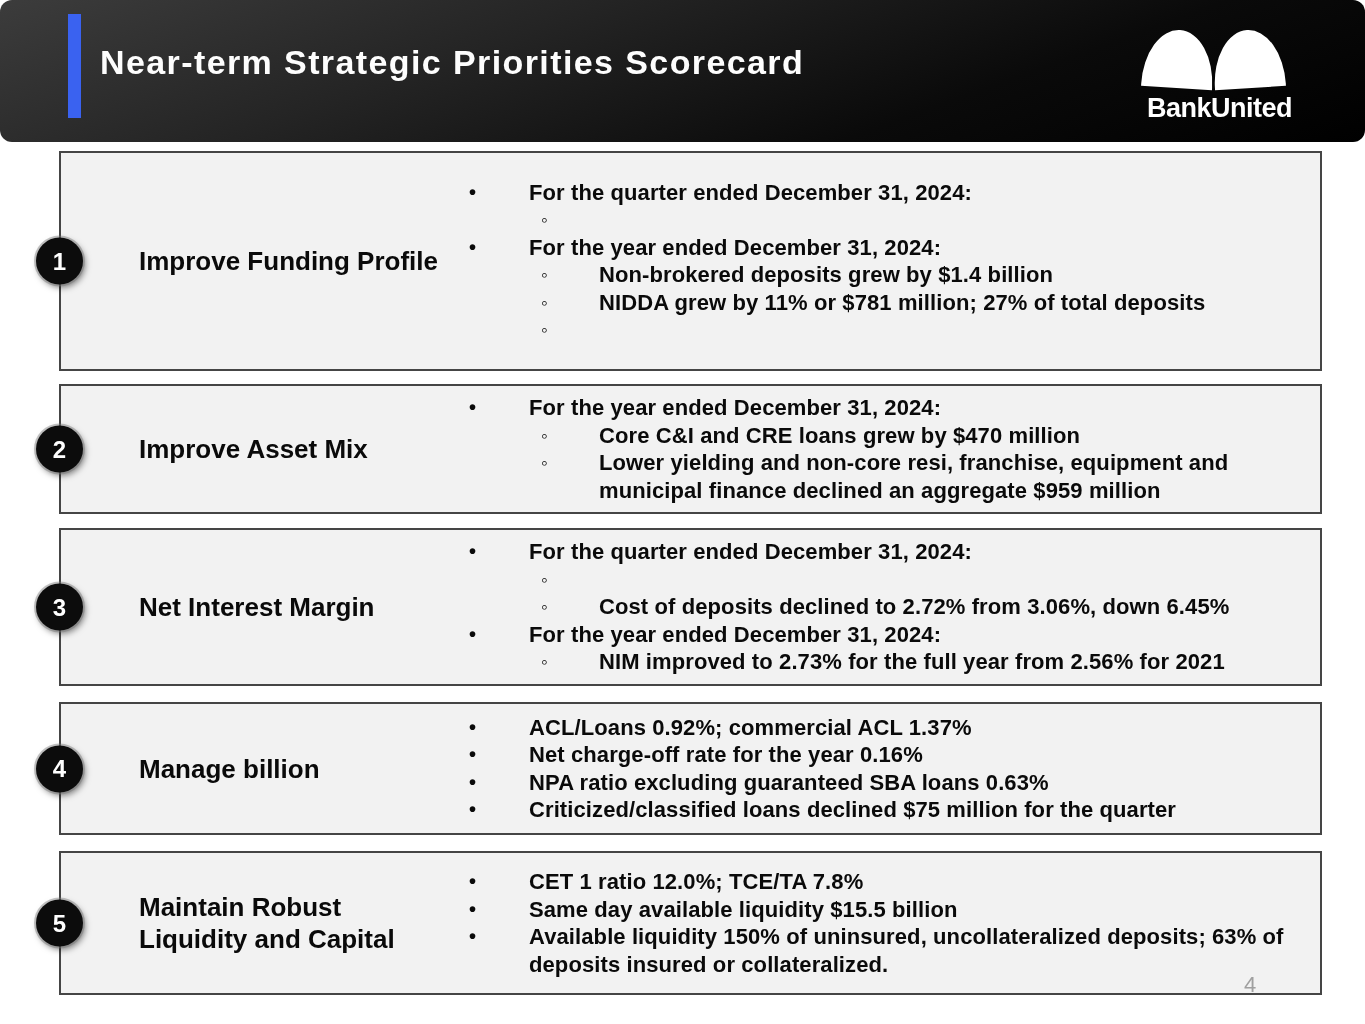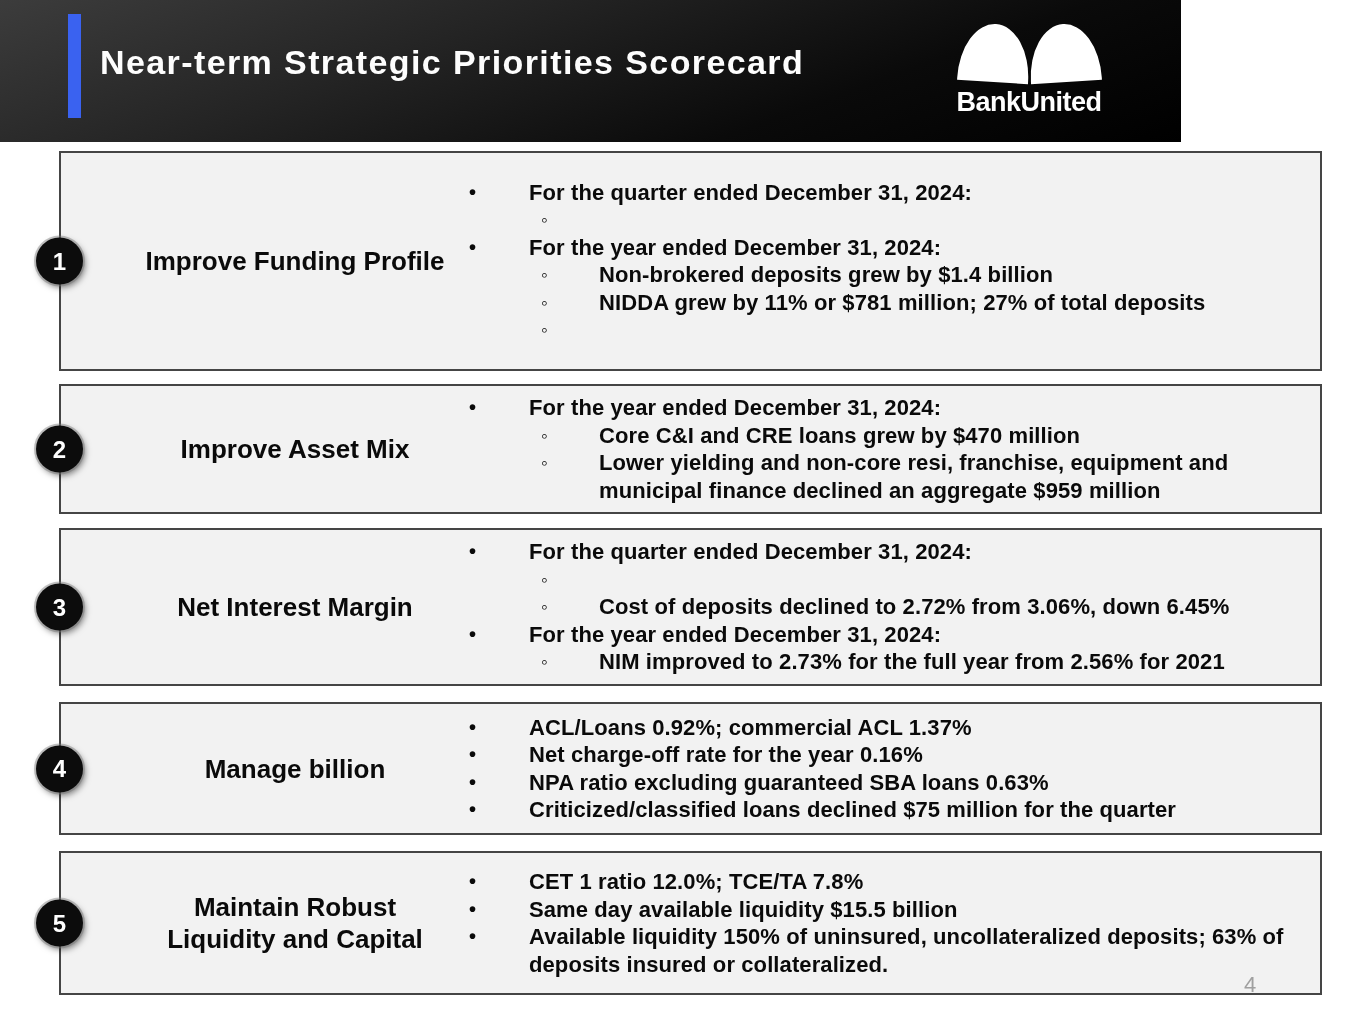--- a/index.html
+++ b/index.html
@@ -3,34 +3,35 @@
 <meta charset="utf-8">
 <style>
   html,body{margin:0;padding:0;}
   body{
     width:1365px;height:1024px;position:relative;background:#ffffff;
     font-family:"Liberation Sans","DejaVu Sans",sans-serif;
     overflow:hidden;-webkit-font-smoothing:antialiased;
   }
   
   .header{
-    position:absolute;left:0;top:0;width:1181px;height:142px;
+    position:absolute;left:0;top:0;width:1365px;height:142px;
     background:linear-gradient(160deg,#3c3c3c 0%,#242424 35%,#0a0a0a 70%,#000 100%);
+    border-radius:12px;
   }
   .accent-bar{
     position:absolute;left:68px;top:14px;width:13px;height:104px;
     background:#3a62f0;
   }
   .slide-title{
     position:absolute;left:100px;top:40px;margin:0;
     font-size:34px;font-weight:bold;color:#fdfdfd;letter-spacing:1.4px;
     line-height:44px;white-space:nowrap;
   }
   .logo{
-    position:absolute;right:73px;top:22px;width:158px;text-align:center;
+    position:absolute;right:73px;top:28px;width:158px;text-align:right;
   }
   .arches{display:flex;justify-content:center;align-items:flex-end;gap:3px;height:60px;}
   .arch{width:71px;height:58px;background:#ffffff;border-radius:50% 50% 0 0 / 96% 96% 0 0;}
   .arch-l{transform:rotate(3.5deg);transform-origin:50% 100%;}
   .arch-r{transform:rotate(-3.5deg);transform-origin:50% 100%;}
   .logo-text{
     margin-top:6px;font-size:27px;font-weight:bold;color:#ffffff;letter-spacing:-0.5px;
     line-height:28px;
   }
   
@@ -47,21 +48,21 @@
   .badge{
     position:absolute;left:-25px;top:50%;transform:translateY(-50%);
     width:47px;height:47px;border-radius:50%;background:#0c0c0c;
     color:#ffffff;font-size:24px;font-weight:bold;
     display:flex;align-items:center;justify-content:center;
     box-shadow:0 0 0 2px rgba(125,125,125,0.45), 2px 3px 6px rgba(0,0,0,0.5);
     z-index:2;
   }
   .row-title{
     width:394px;box-sizing:border-box;padding-left:78px;padding-right:4px;
-    font-size:26px;font-weight:bold;color:#0a0a0a;line-height:32px;text-align:center;
+    font-size:26px;font-weight:bold;color:#0a0a0a;line-height:32px;
   }
   .bullets{
     flex:1;box-sizing:border-box;padding-right:20px;
     font-size:22px;font-weight:bold;color:#0a0a0a;letter-spacing:0.1px;
   }
   .b{display:flex;line-height:27.5px;}
   .b .mk{flex:0 0 auto;font-size:20px;}
   .b.l1{padding-left:14px;}
   .b.l1 .mk{width:36px;}
   .b.l2{padding-left:86px;}

